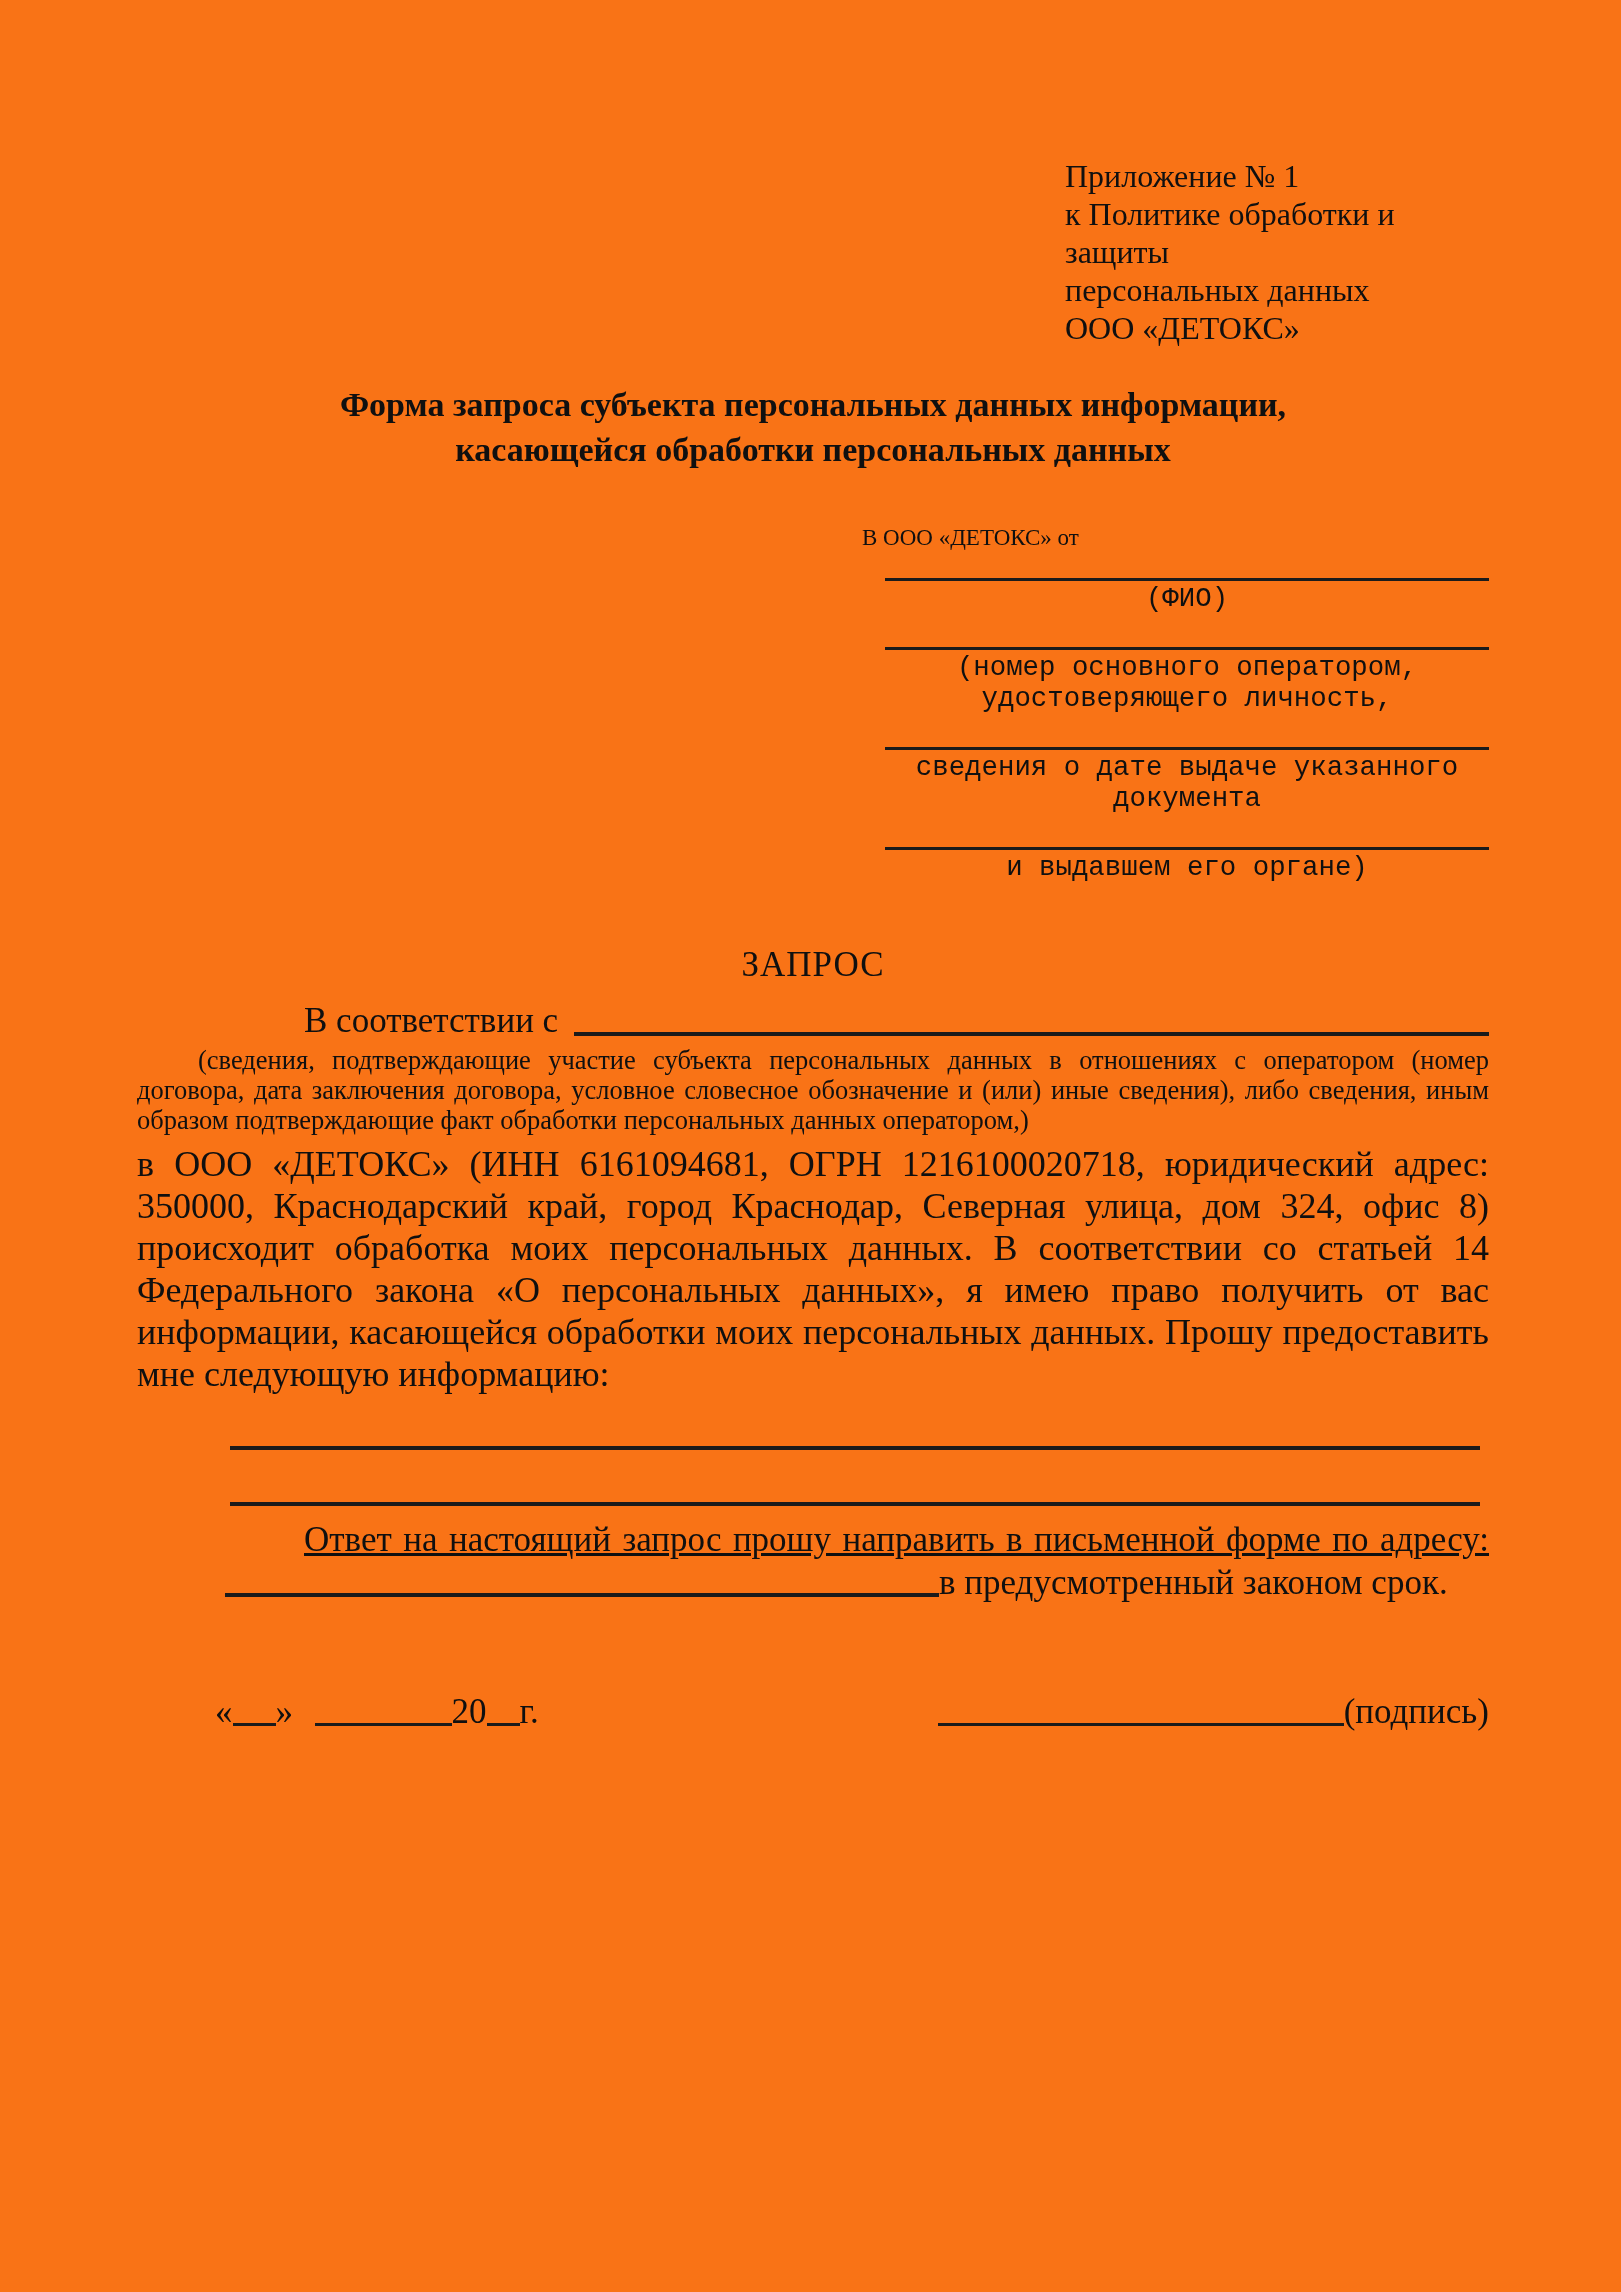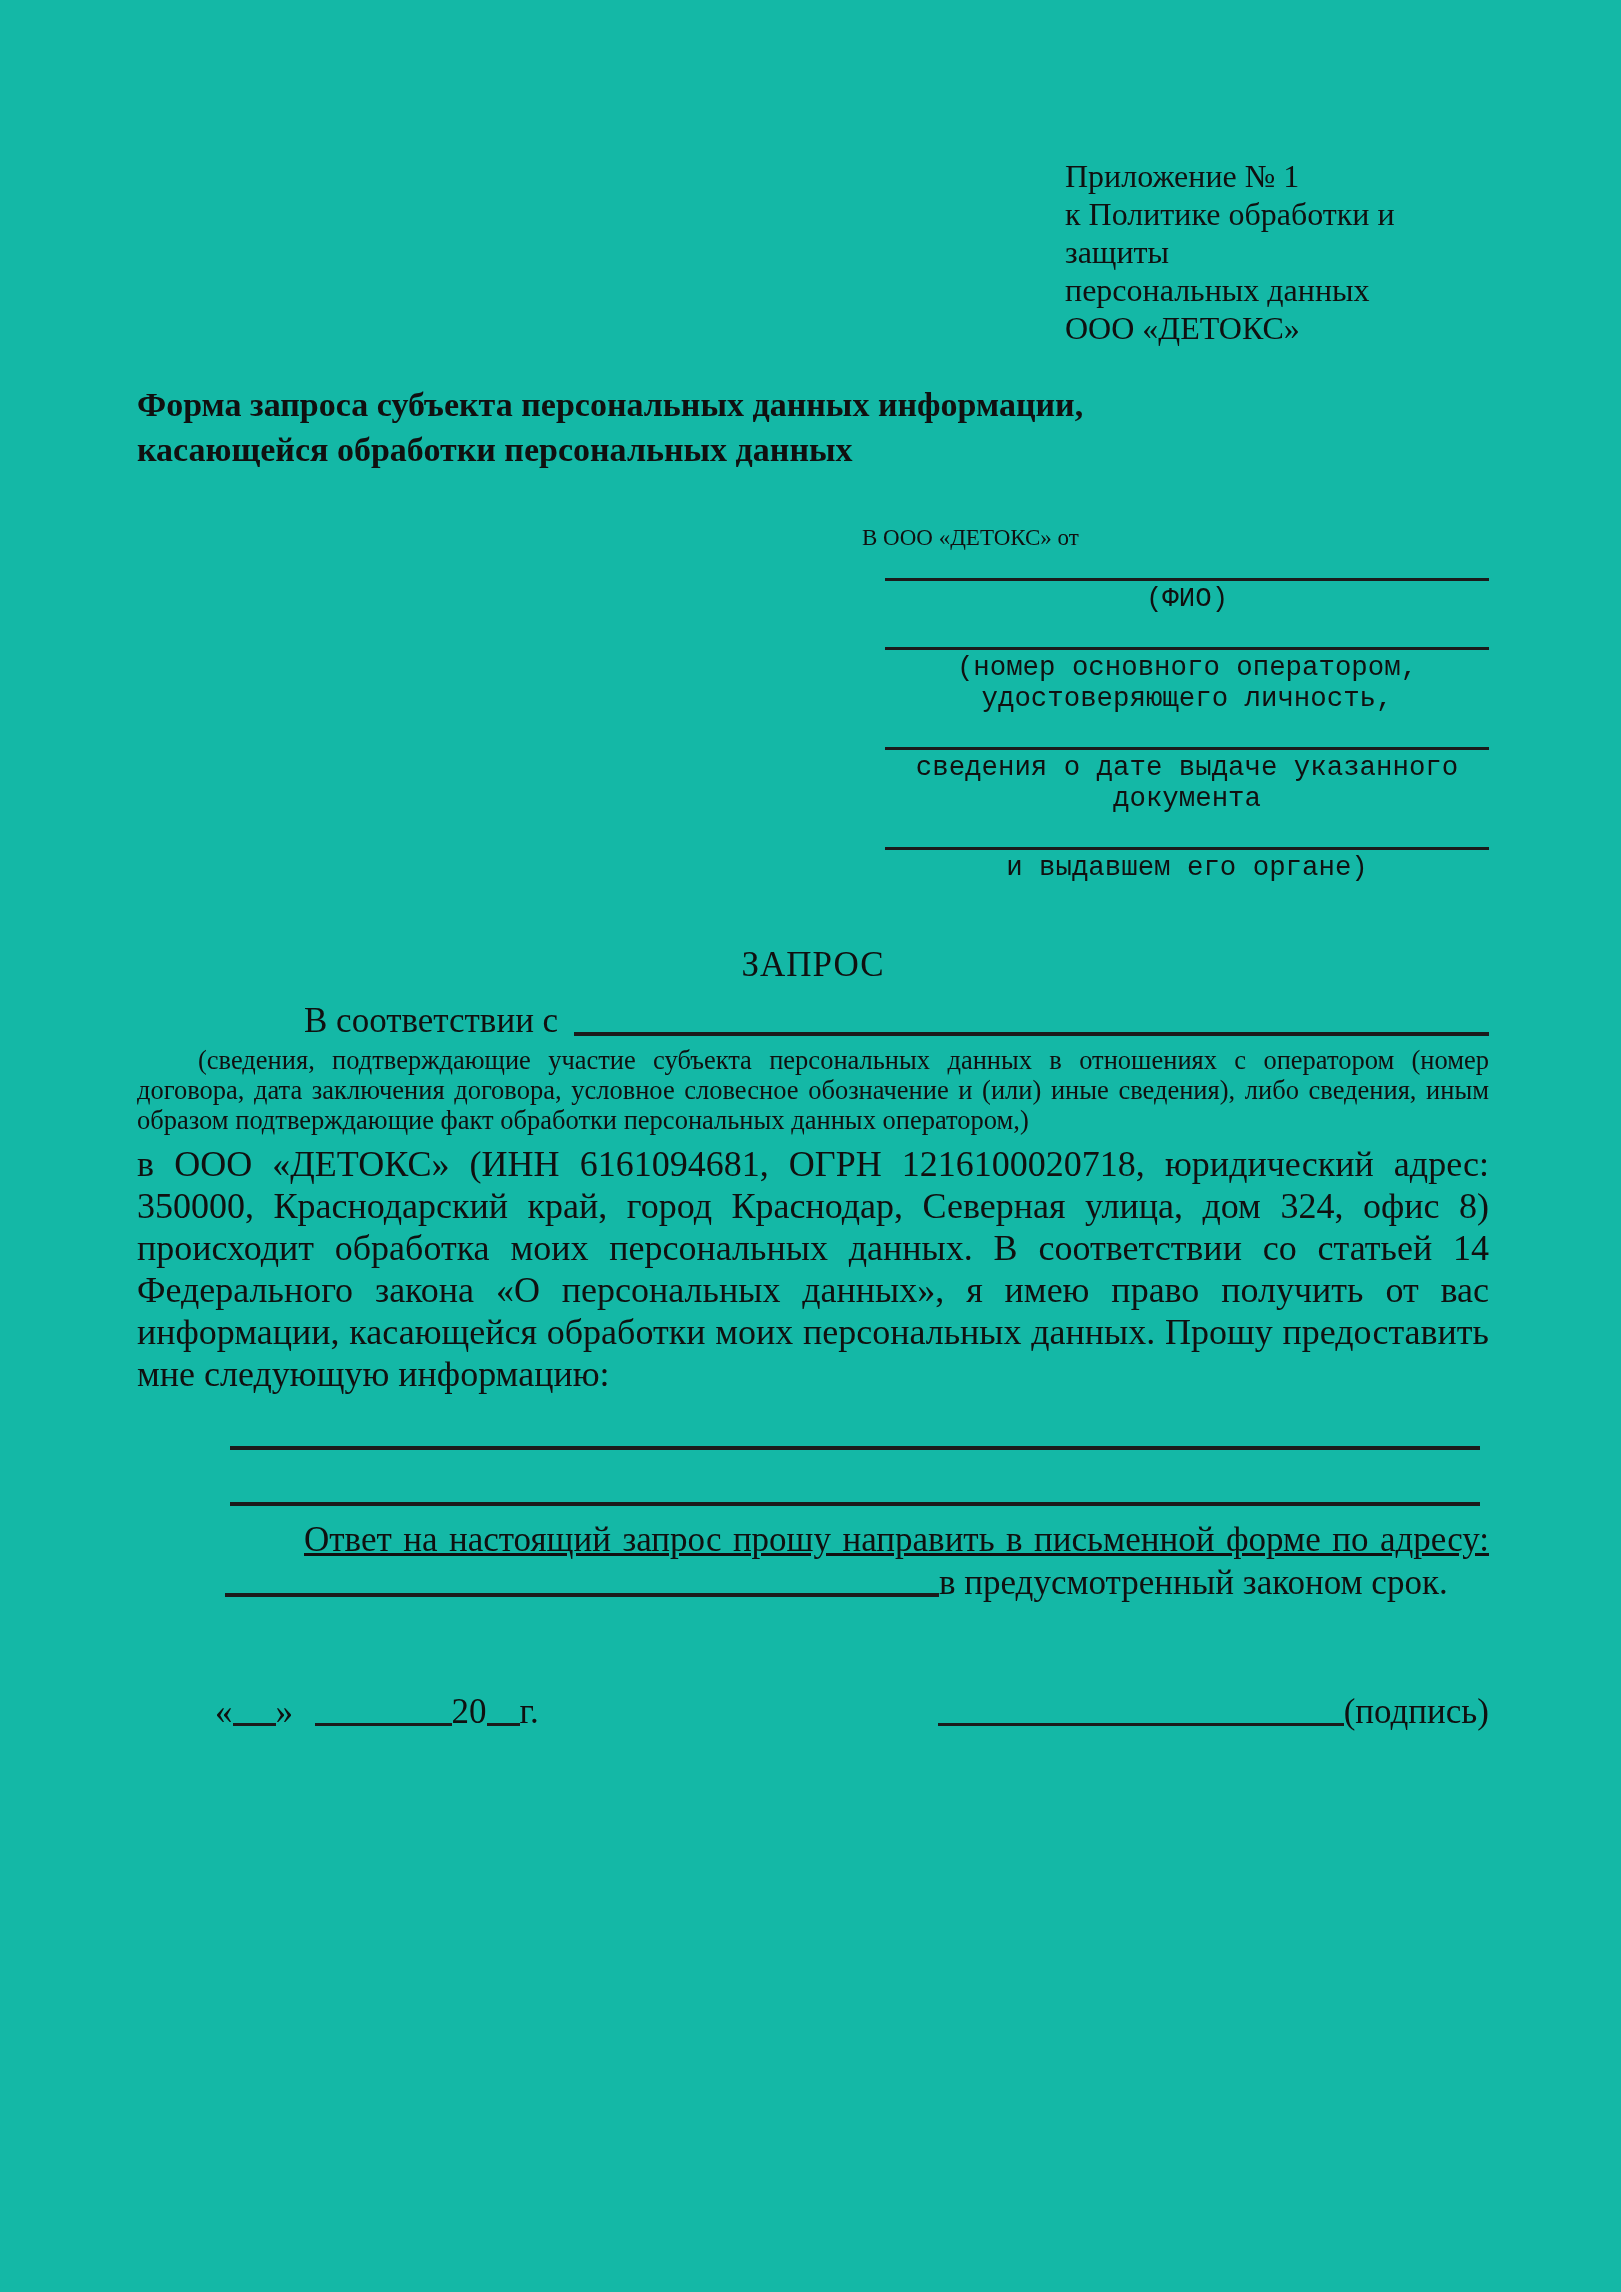--- a/index.html
+++ b/index.html
@@ -1,34 +1,35 @@
 <!DOCTYPE html>
 <html><head>
 <meta charset="utf-8">
 <style>
   html, body { margin: 0; padding: 0; background: #ffffff; }
   .page {
     position: relative;
     width: 1621px;
     height: 2293px;
-    background: #14b8a6;
+    background: #f97316;
     color: #101010;
     font-family: "Liberation Serif", "DejaVu Serif", serif;
     box-sizing: border-box;
     padding: 157px 132px 0 137px;
     overflow: hidden;
   }
   .content { width: 1352px; }
 
   
   .appendix { margin-left: 928px; font-size: 32px; line-height: 38px; }
 
   
   .doc-title {
     margin-top: 35px;
+    text-align: center;
     font-weight: bold;
     font-size: 34px;
     line-height: 45px;
   }
 
   
   .addressee { margin-top: 45px; }
   .to-line { margin-left: 725px; font-size: 23px; line-height: 41px; }
   .fields { margin-left: 748px; width: 604px; }
   .ffield { margin-top: 0; font-family: Liberation Mono, monospace; }

